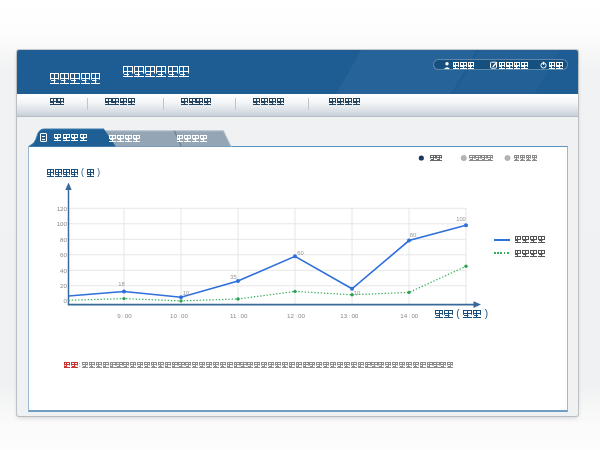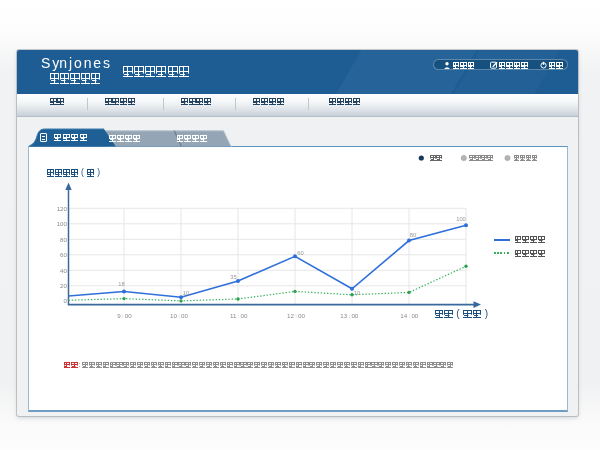--- a/index.html
+++ b/index.html
@@ -34,21 +34,20 @@
 .nv i{width:7px;height:7px}
 .pr{font-weight:normal;font-size:8.5px;line-height:7.5px;display:inline-block;width:7.3px;text-align:center}
 .nt{color:#8e8e8e;gap:.8px}
 .nt i{width:6.1px;height:6.3px}
 </style></head>
 <body>
 <div id="win">
   <div id="hdr">
     <div class="s1"></div>
       <div class="s2"></div>
-    <div id="logo">S<span style="letter-spacing:0">y</span>njones</div>
     <div class="zh" style="left:33px;top:22.5px;color:#fff;gap:1px">
         <i style="width:9.2px;height:11.5px"></i>
         <i style="width:9.2px;height:11.5px"></i>
         <i style="width:9.2px;height:11.5px"></i>
         <i style="width:9.2px;height:11.5px"></i>
         <i style="width:9.2px;height:11.5px"></i>
       </div>
     <div class="zh" style="left:105.5px;top:15.8px;color:#fff;gap:1.3px">
         <i style="width:10px;height:11.5px"></i>
         <i style="width:10px;height:11.5px"></i>

